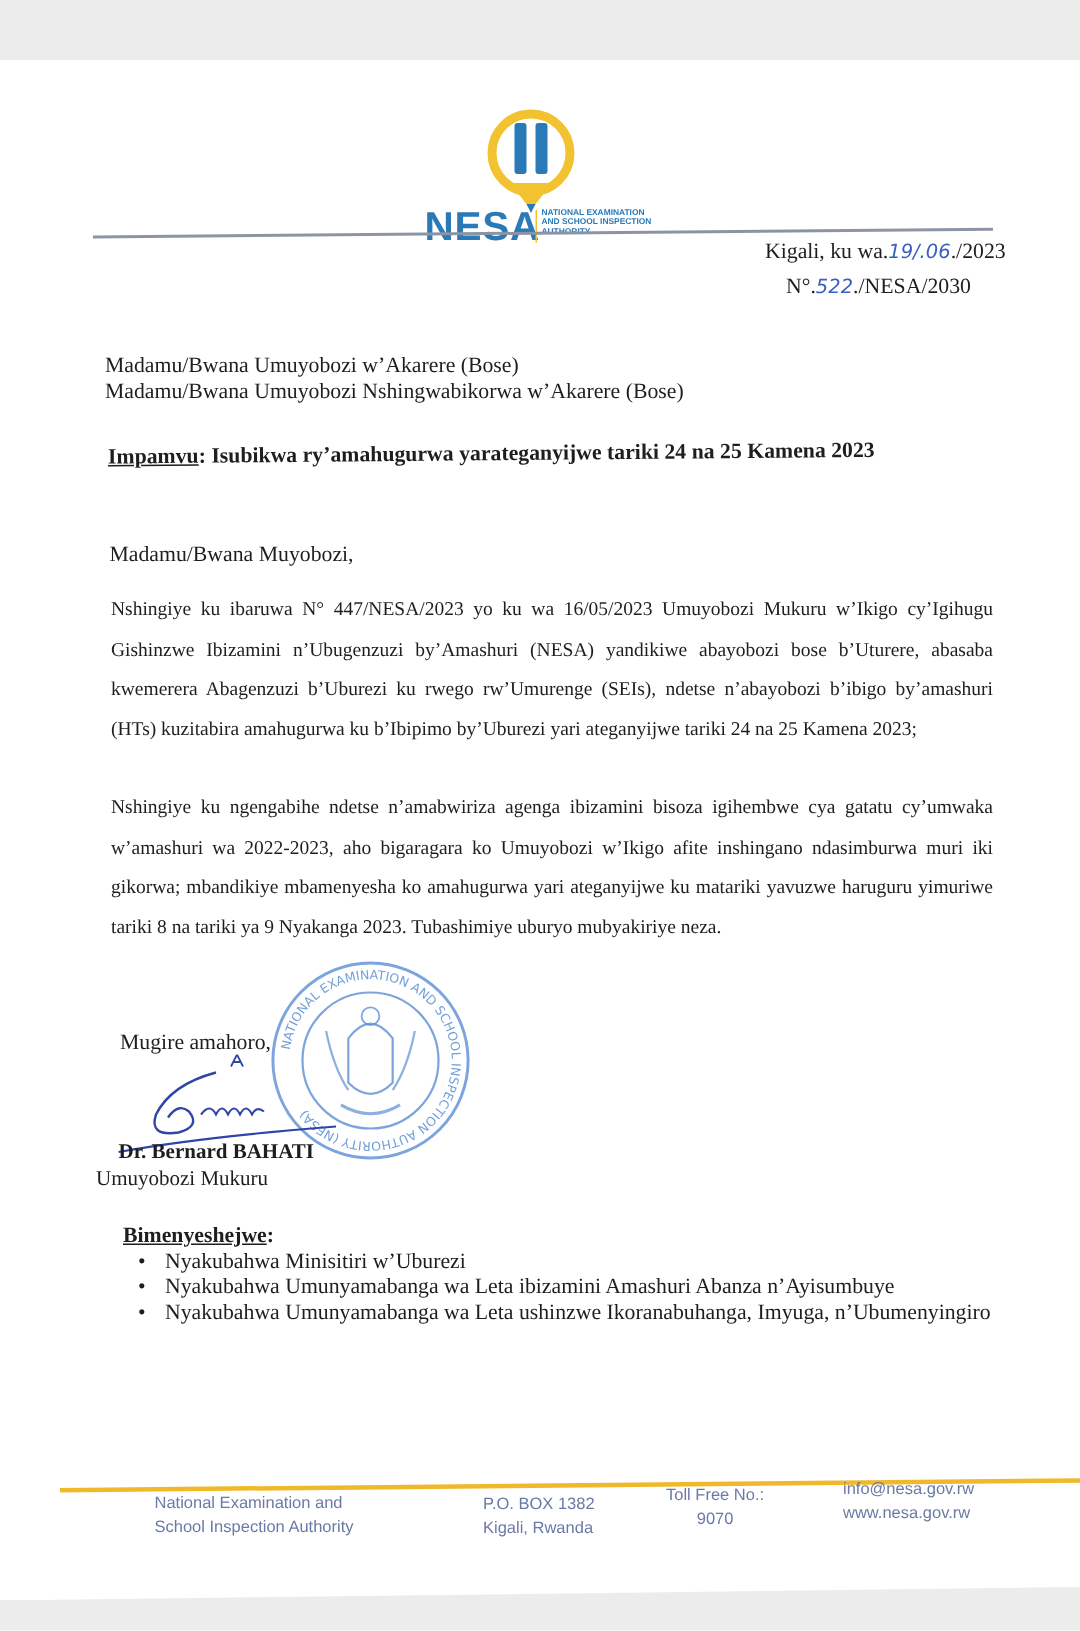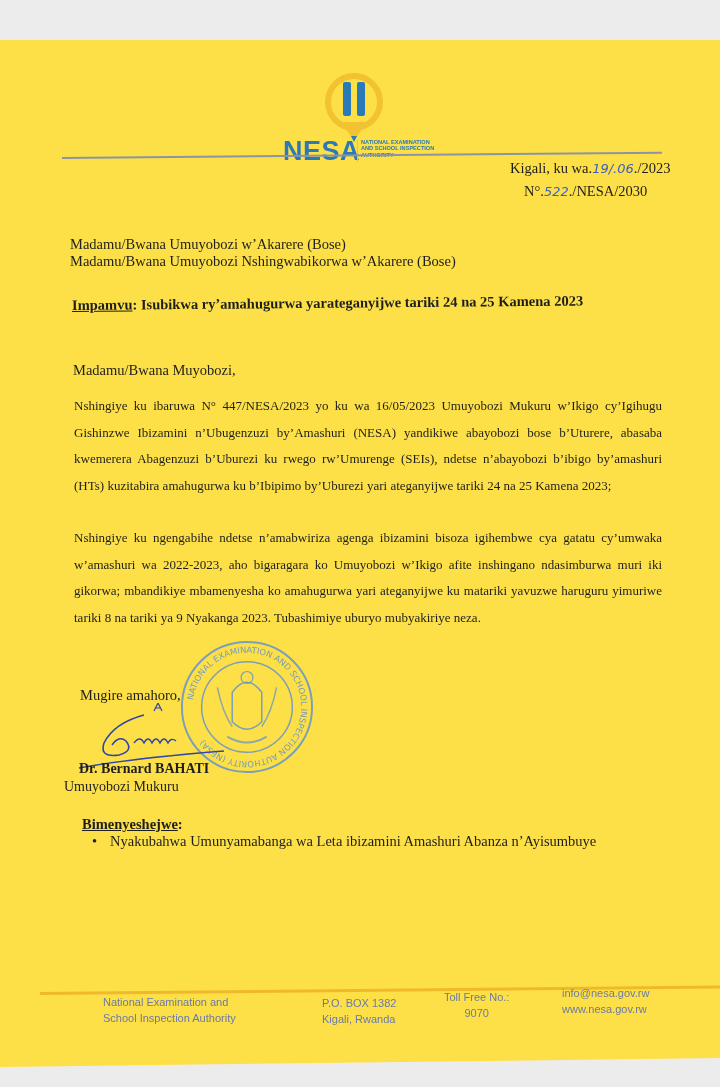--- a/index.html
+++ b/index.html
@@ -4,21 +4,21 @@
 <style>
   html, body { margin: 0; padding: 0; }
   body {
     width: 720px; height: 1087px; position: relative; overflow: hidden;
     background: #ececec;
     font-family: "Liberation Serif", serif;
     color: #1e1e1e;
   }
   .page {
     position: absolute; left: 0; top: 40px; width: 720px; height: 1027px;
-    background: #fde047;
+    background: #ffffff;
     clip-path: polygon(0 0, 100% 0, 100% 1018px, 0 1027px);
   }
   .abs { position: absolute; }
 
   
   .logo-mark { left: 322px; top: 32px; width: 64px; height: 78px; }
   .logo-word {
     left: 283px; top: 96px; font-family: "Liberation Sans", sans-serif;
     font-weight: 700; font-size: 27px; letter-spacing: 0.5px; color: #2a7ab8;
   }
@@ -129,21 +129,23 @@
     <path d="M5 65 Q60 55 150 48" fill="none" stroke="#2f45a8" stroke-width="1.4"></path>
     <path d="M80 8 l4 -8 l4 8 M81 5 h6" fill="none" stroke="#2f45a8" stroke-width="1.2"></path>
   </svg>
   <div class="abs signer-name">Dr. Bernard BAHATI</div>
   <div class="abs signer-title">Umuyobozi Mukuru</div>
 
   <div class="abs cc-title">
     <span class="u">Bimenyeshejwe</span><span>:</span>
   </div>
   <ul class="abs cc-list">
+    <li>Nyakubahwa Minisitiri w’Uburezi</li>
     <li>Nyakubahwa Umunyamabanga wa Leta ibizamini Amashuri Abanza n’Ayisumbuye</li>
+    <li>Nyakubahwa Umunyamabanga wa Leta ushinzwe Ikoranabuhanga, Imyuga, n’Ubumenyingiro</li>
   </ul>
 
   <div class="abs footer-rule"></div>
   <div class="abs foot f1">
     <div>National Examination and</div>
     <div>School Inspection Authority</div>
   </div>
   <div class="abs foot f2">
     <div>P.O. BOX 1382</div>
     <div>Kigali, Rwanda</div>

